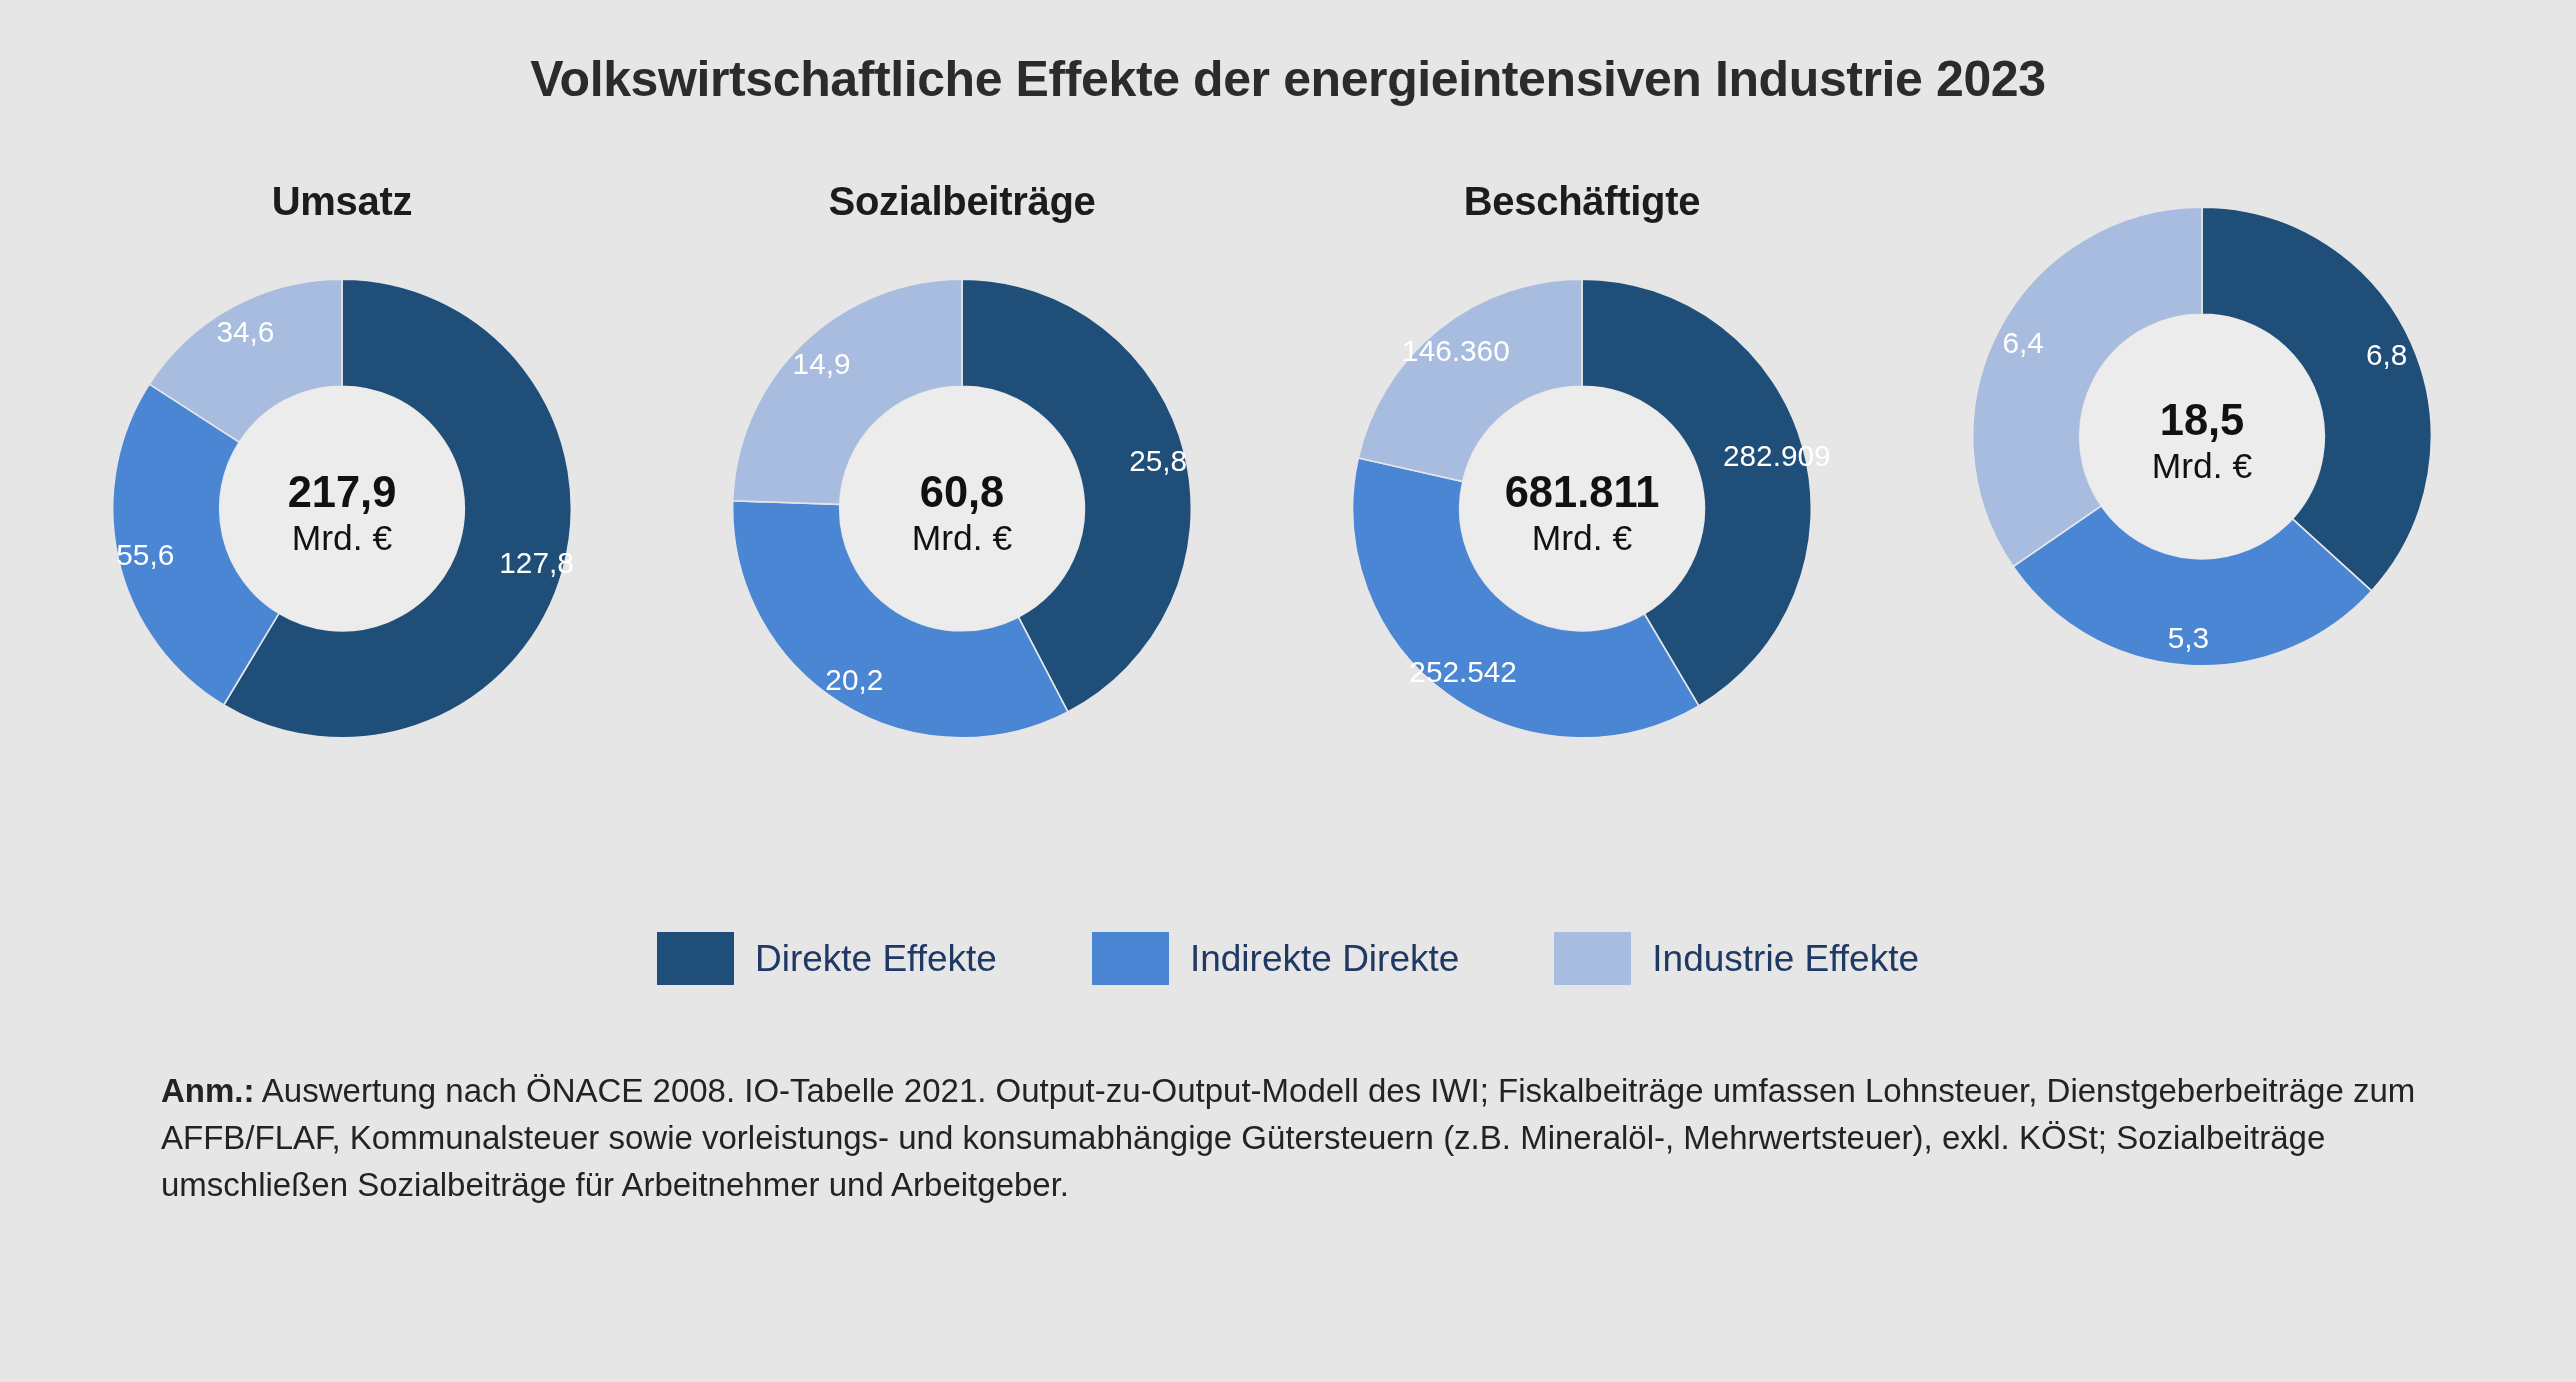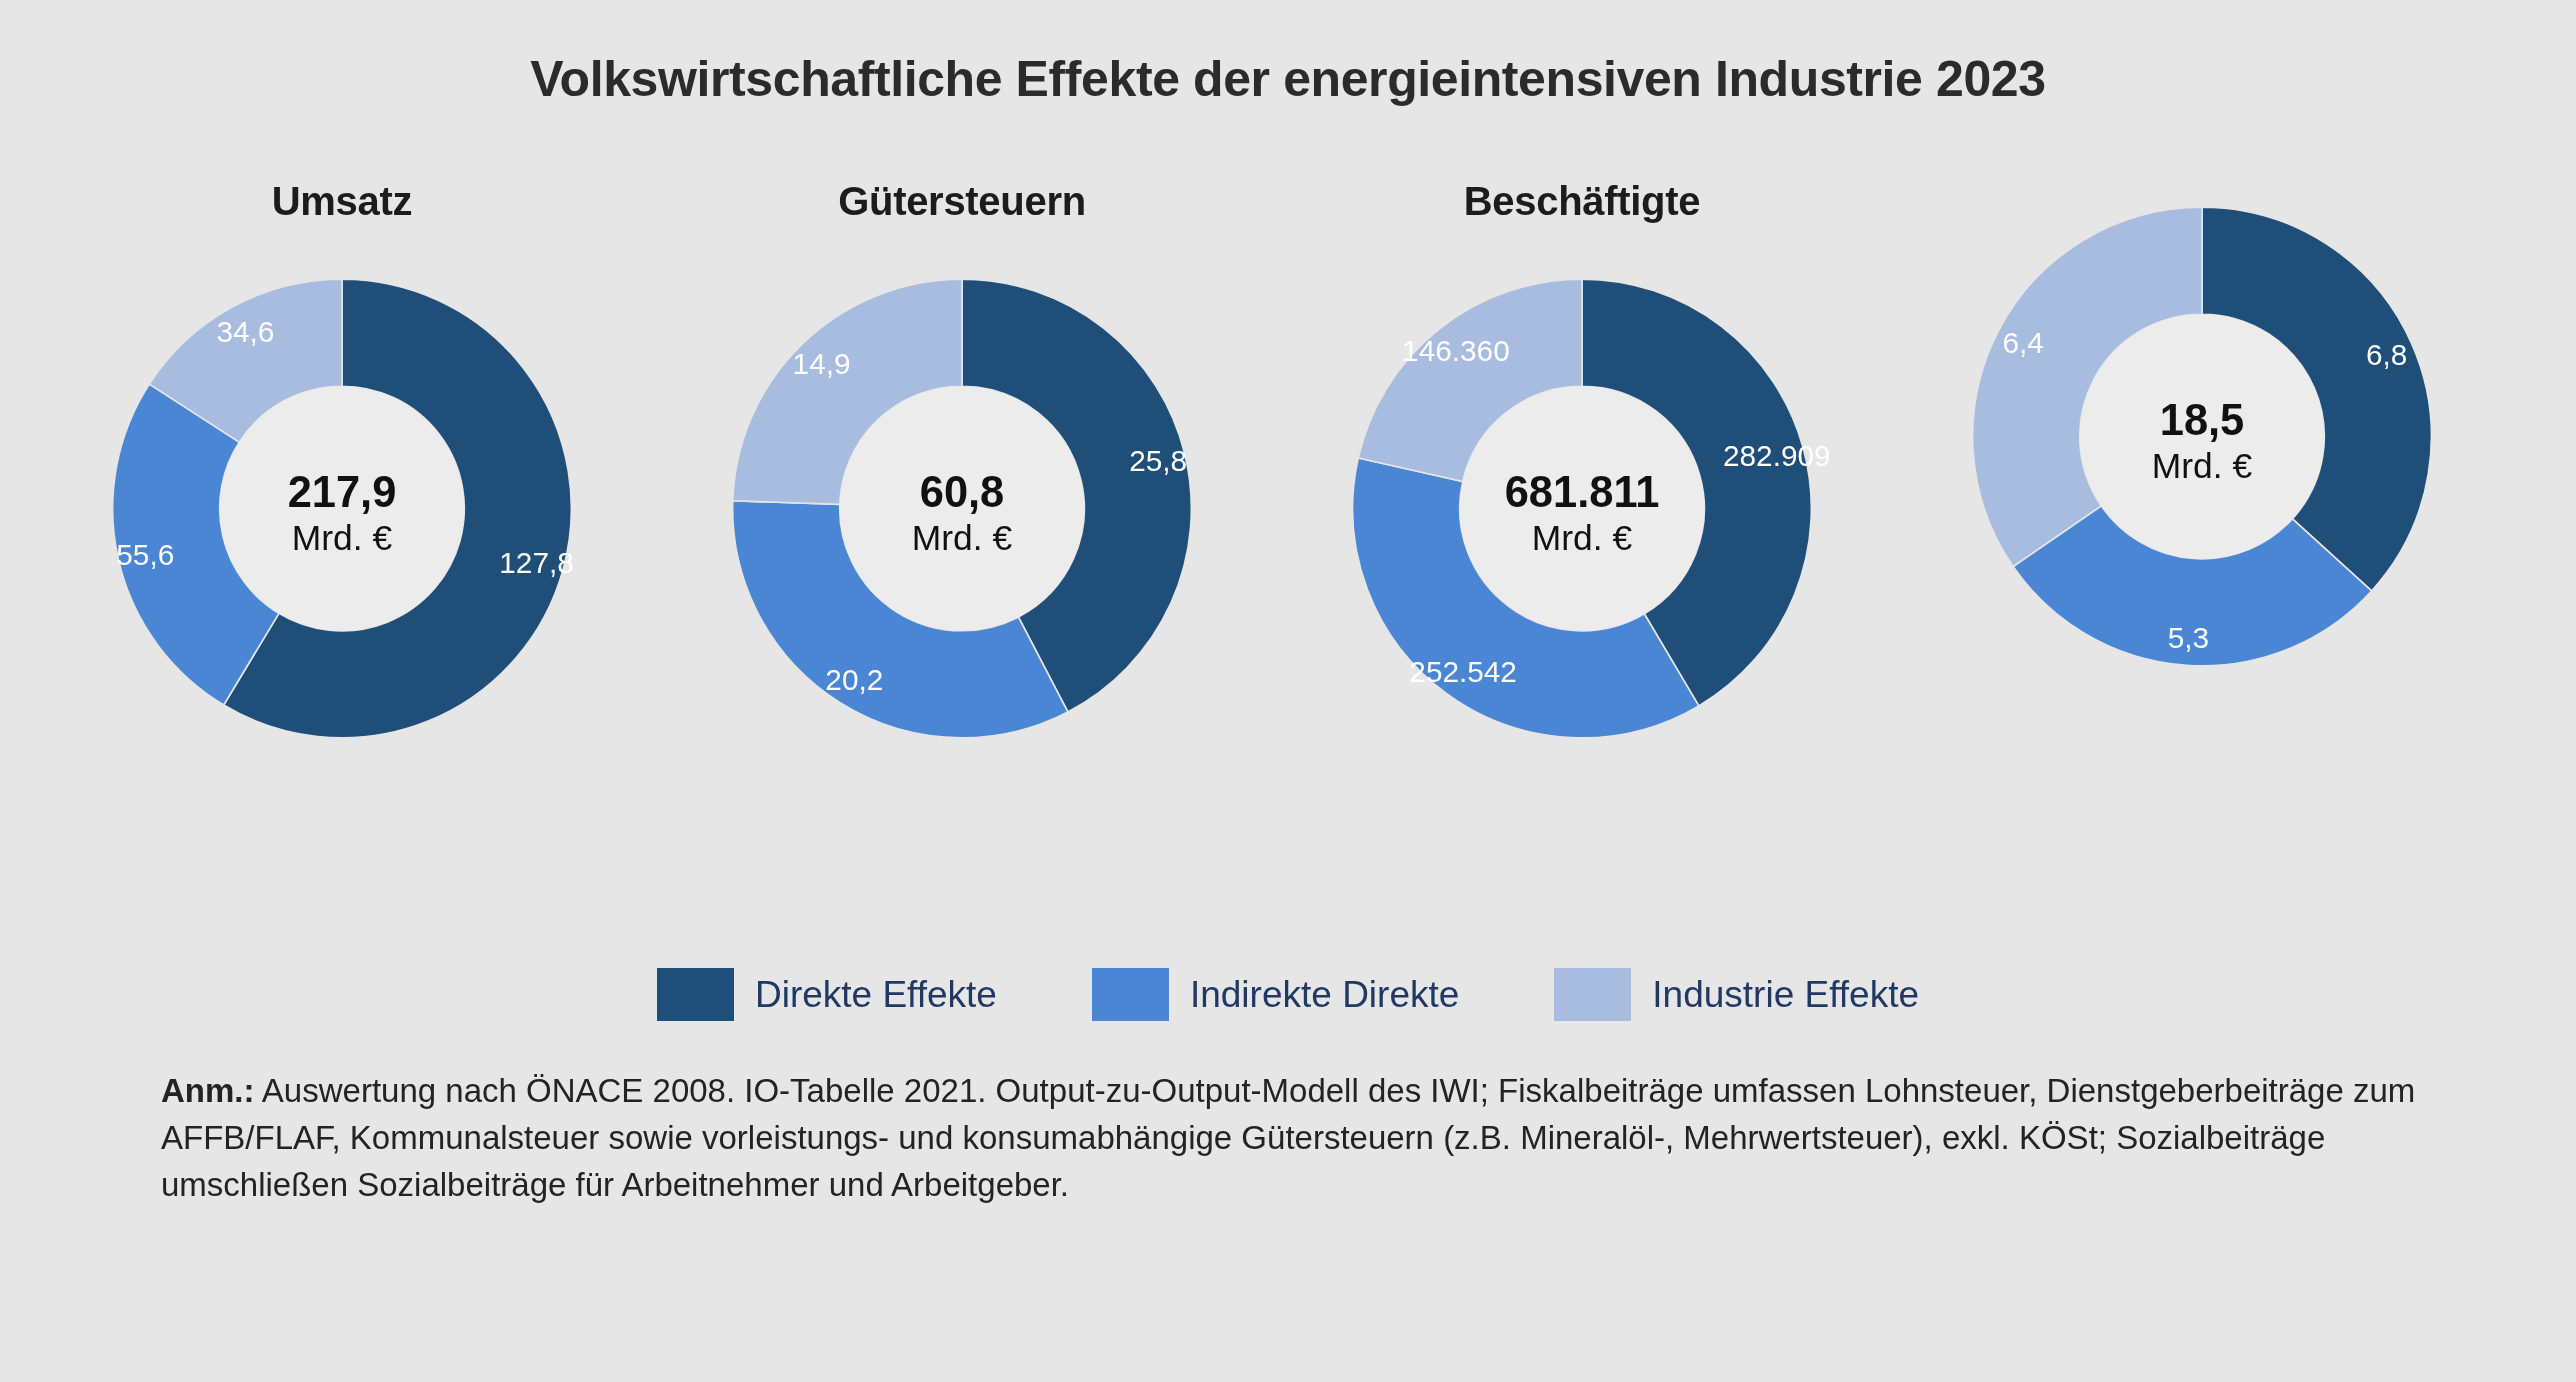--- a/index.html
+++ b/index.html
@@ -99,21 +99,20 @@
   .legend {
     position: absolute;
     top: 932px;
     left: 0;
     width: 2576px;
     display: flex;
     flex-direction: row;
     justify-content: center;
     align-items: center;
     gap: 95px;
-    margin-top: 36px;
   }
   .legend-item {
     display: flex;
     flex-direction: row;
     align-items: center;
     gap: 21px;
   }
   .legend-swatch {
     width: 77px;
     height: 53px;
@@ -157,21 +156,21 @@
             <text x="105.5" y="389.7" text-anchor="middle" class="slice-label">55,6</text>
             <path d="M 110.61 165.35 A 285 285 0 0 1 350.00 35.00 L 350.00 168.00 A 152 152 0 0 0 222.32 237.52 Z" fill="#a7bcdf" stroke="#e6e6e6" stroke-width="2"></path>
             <text x="230.0" y="112.6" text-anchor="middle" class="slice-label">34,6</text>
             <circle cx="350" cy="320" r="152" fill="#ececec"></circle>
             <text x="350" y="318" text-anchor="middle" class="center-value">217,9</text>
             <text x="350" y="372" text-anchor="middle" class="center-unit">Mrd. €</text>
           </svg>
         </div>
       </div>
       <div class="donut-panel">
-        <div class="panel-title">Gütersteuern</div>
+        <div class="panel-title">Sozialbeiträge</div>
         <div class="donut-wrap">
           <svg viewBox="0 0 700 640">
             <path d="M 350.00 35.00 A 285 285 0 0 1 481.54 572.83 L 420.16 454.84 A 152 152 0 0 0 350.00 168.00 Z" fill="#1f4e79" stroke="#e6e6e6" stroke-width="2"></path>
             <text x="593.8" y="273.4" text-anchor="middle" class="slice-label">25,8</text>
             <path d="M 481.54 572.83 A 285 285 0 0 1 65.16 310.45 L 198.09 314.90 A 152 152 0 0 0 420.16 454.84 Z" fill="#4a86d4" stroke="#e6e6e6" stroke-width="2"></path>
             <text x="216.2" y="545.4" text-anchor="middle" class="slice-label">20,2</text>
             <path d="M 65.16 310.45 A 285 285 0 0 1 350.00 35.00 L 350.00 168.00 A 152 152 0 0 0 198.09 314.90 Z" fill="#a7bcdf" stroke="#e6e6e6" stroke-width="2"></path>
             <text x="175.5" y="152.6" text-anchor="middle" class="slice-label">14,9</text>
             <circle cx="350" cy="320" r="152" fill="#ececec"></circle>
             <text x="350" y="318" text-anchor="middle" class="center-value">60,8</text>

